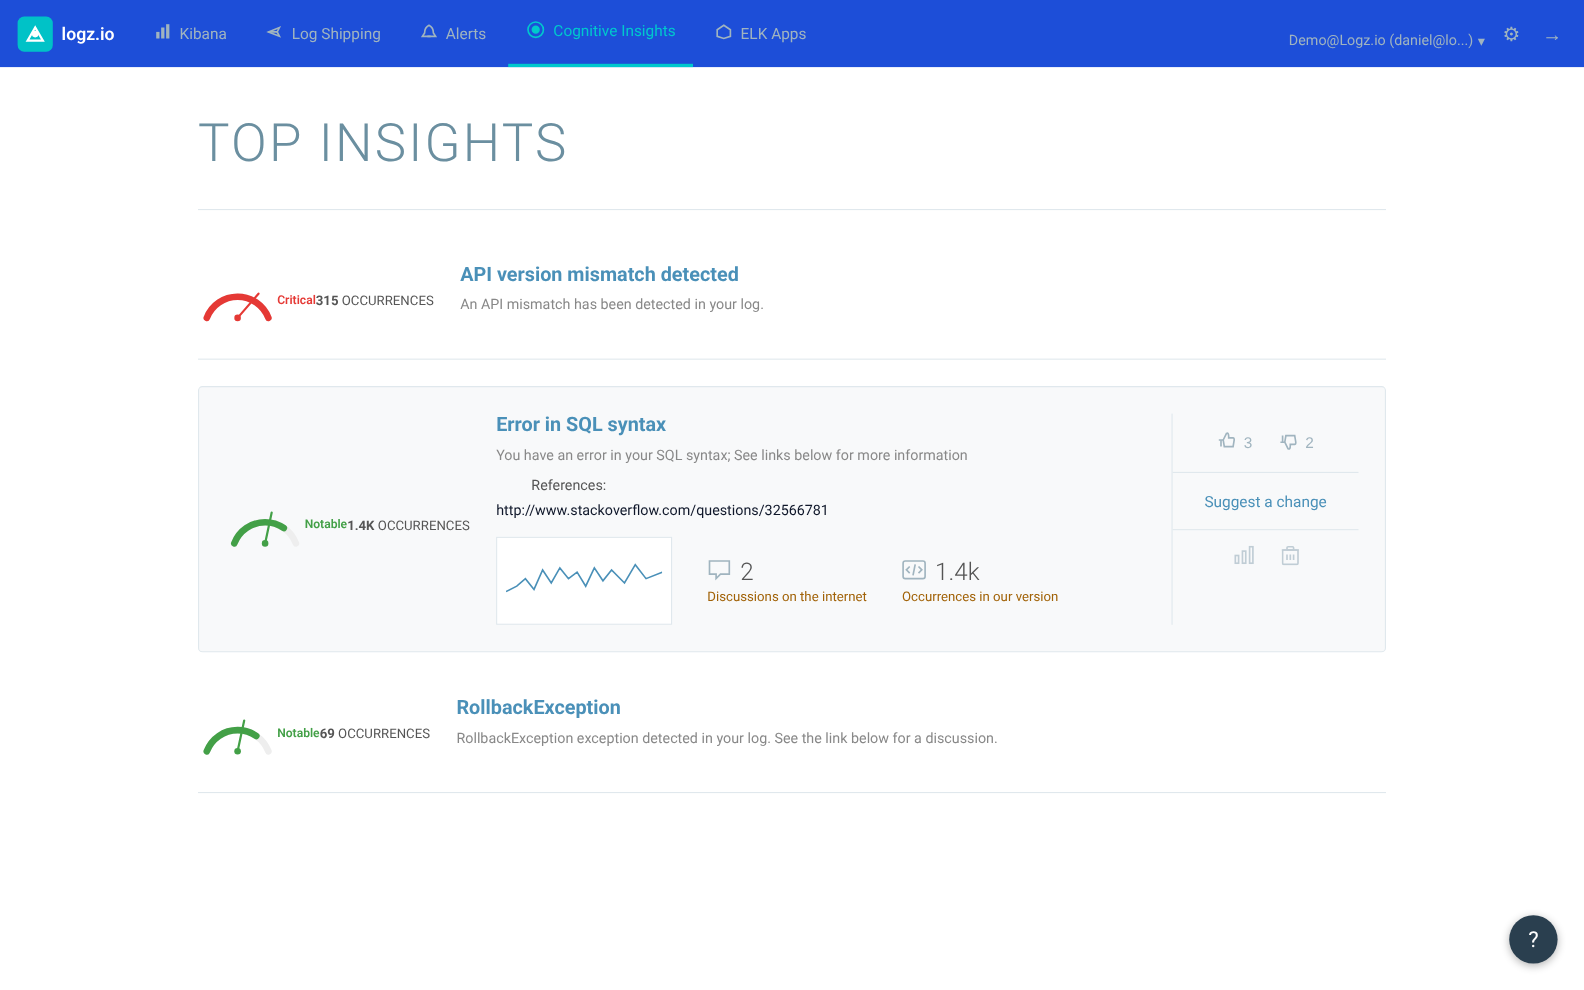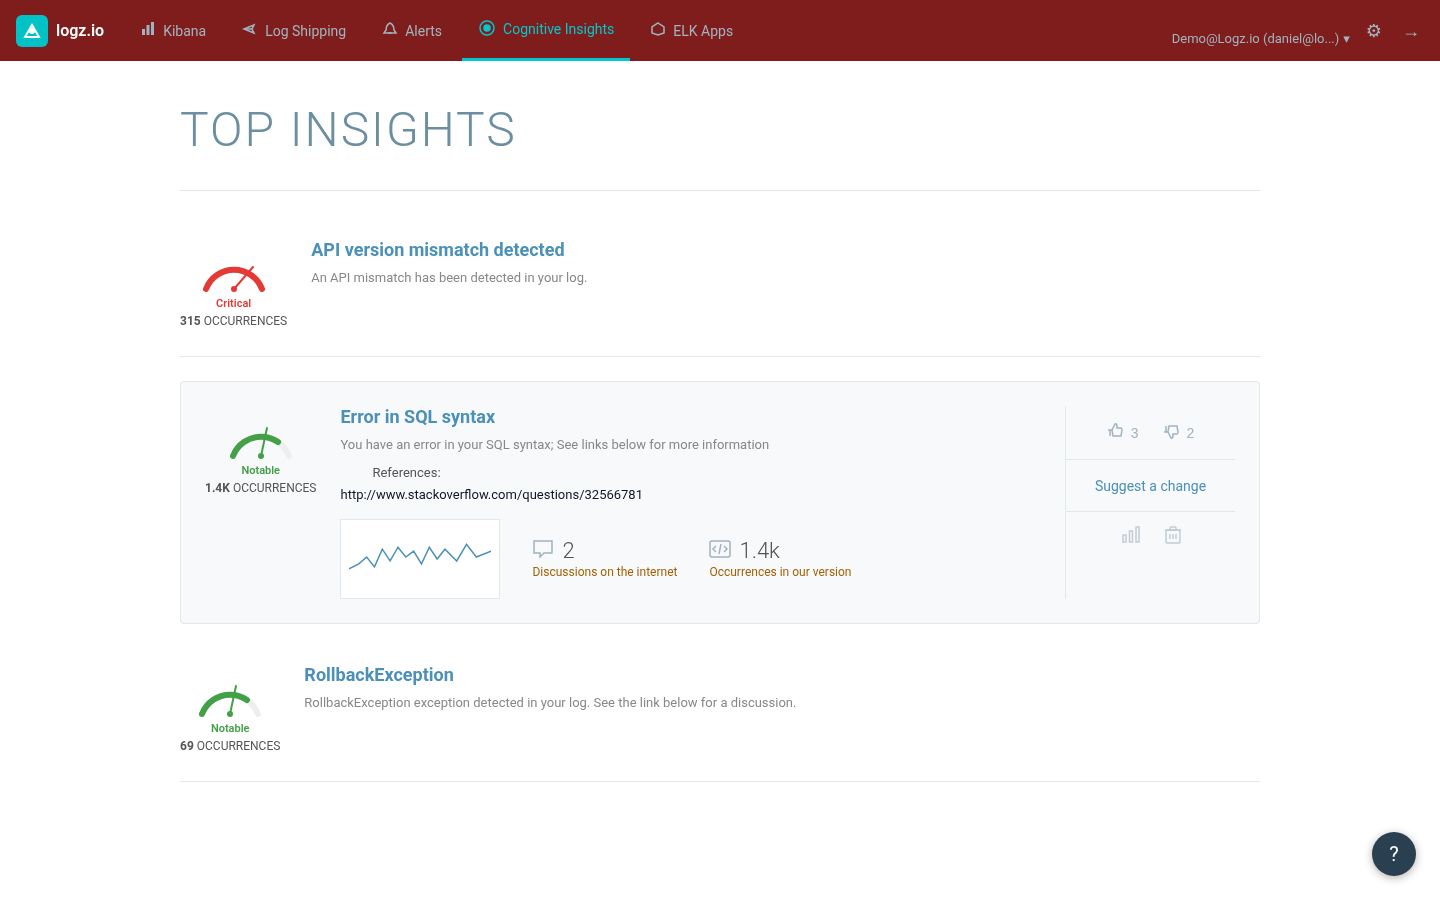--- a/index.html
+++ b/index.html
@@ -1,20 +1,20 @@
 <!DOCTYPE html>
 <html><head>
   <meta charset="utf-8">
   <style>
     * { margin: 0; padding: 0; box-sizing: border-box; }
     body { font-family: -apple-system, BlinkMacSystemFont, 'Segoe UI', Roboto, sans-serif; background: #fff; color: #333; }
 
     
     .nav {
-      background: #7f1d1d;
+      background: #1d4ed8;
       height: 61px;
       display: flex;
       align-items: center;
       padding: 0 16px;
       gap: 4px;
     }
     .nav-logo {
       display: flex;
       align-items: center;
       gap: 8px;
@@ -77,21 +77,21 @@
       background: #f8f9fa;
       border: 1px solid #e0e8ed;
       padding: 24px;
       border-radius: 4px;
       margin-bottom: 16px;
       align-items: stretch;
     }
 
     
     .gauge-wrapper {
-      display: flex; flex-direction: column; align-items: center;
+      display: flex; flex-direction: row; align-items: center;
       min-width: 100px;
       padding-top: 8px;
     }
     .gauge-svg { width: 72px; height: 48px; }
     .gauge-label {
       font-size: 11px;
       font-weight: 600;
       margin-top: 2px;
     }
     .gauge-label.critical { color: #e53935; }

